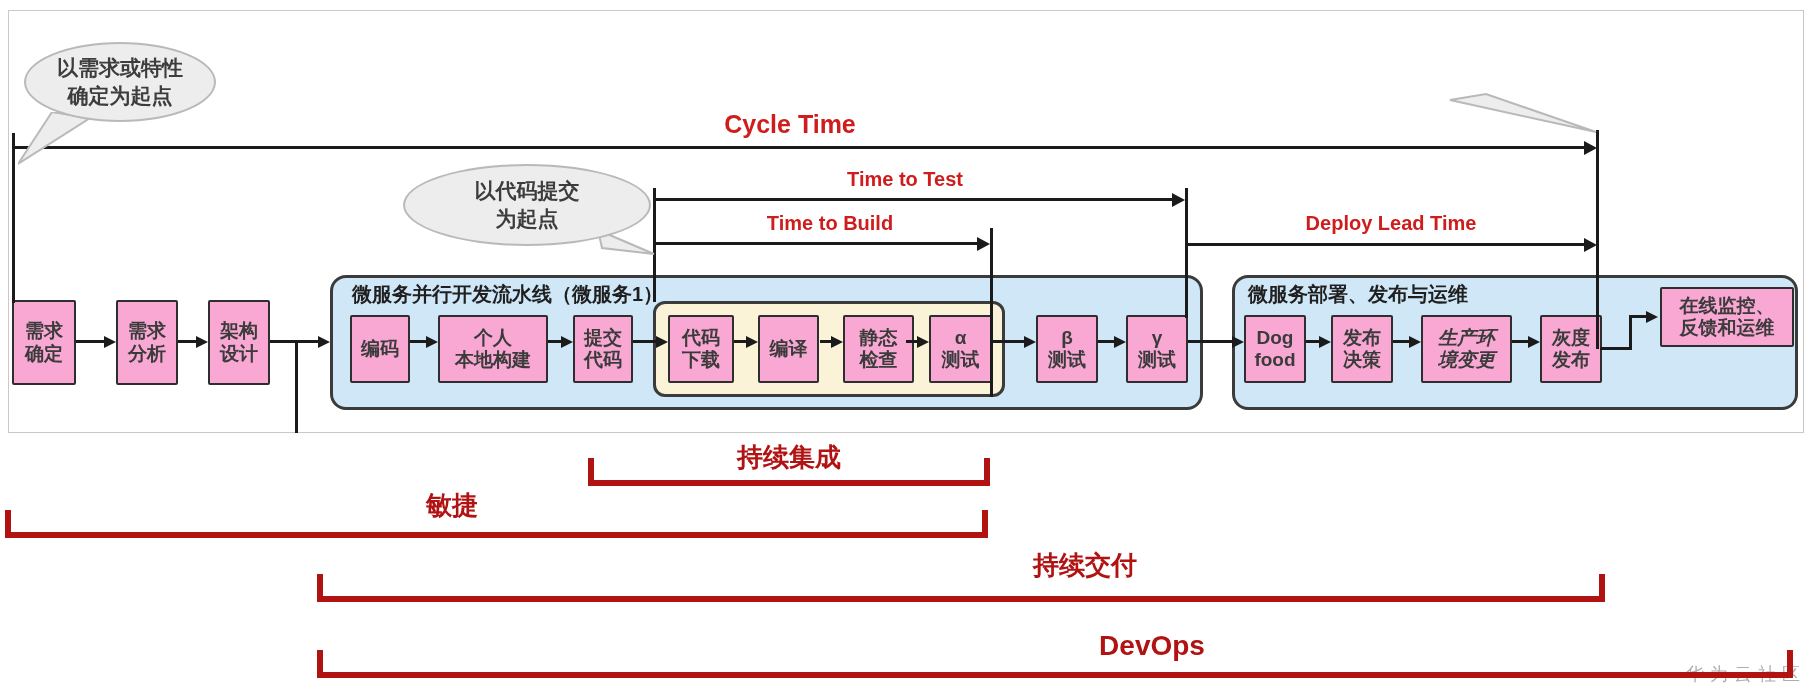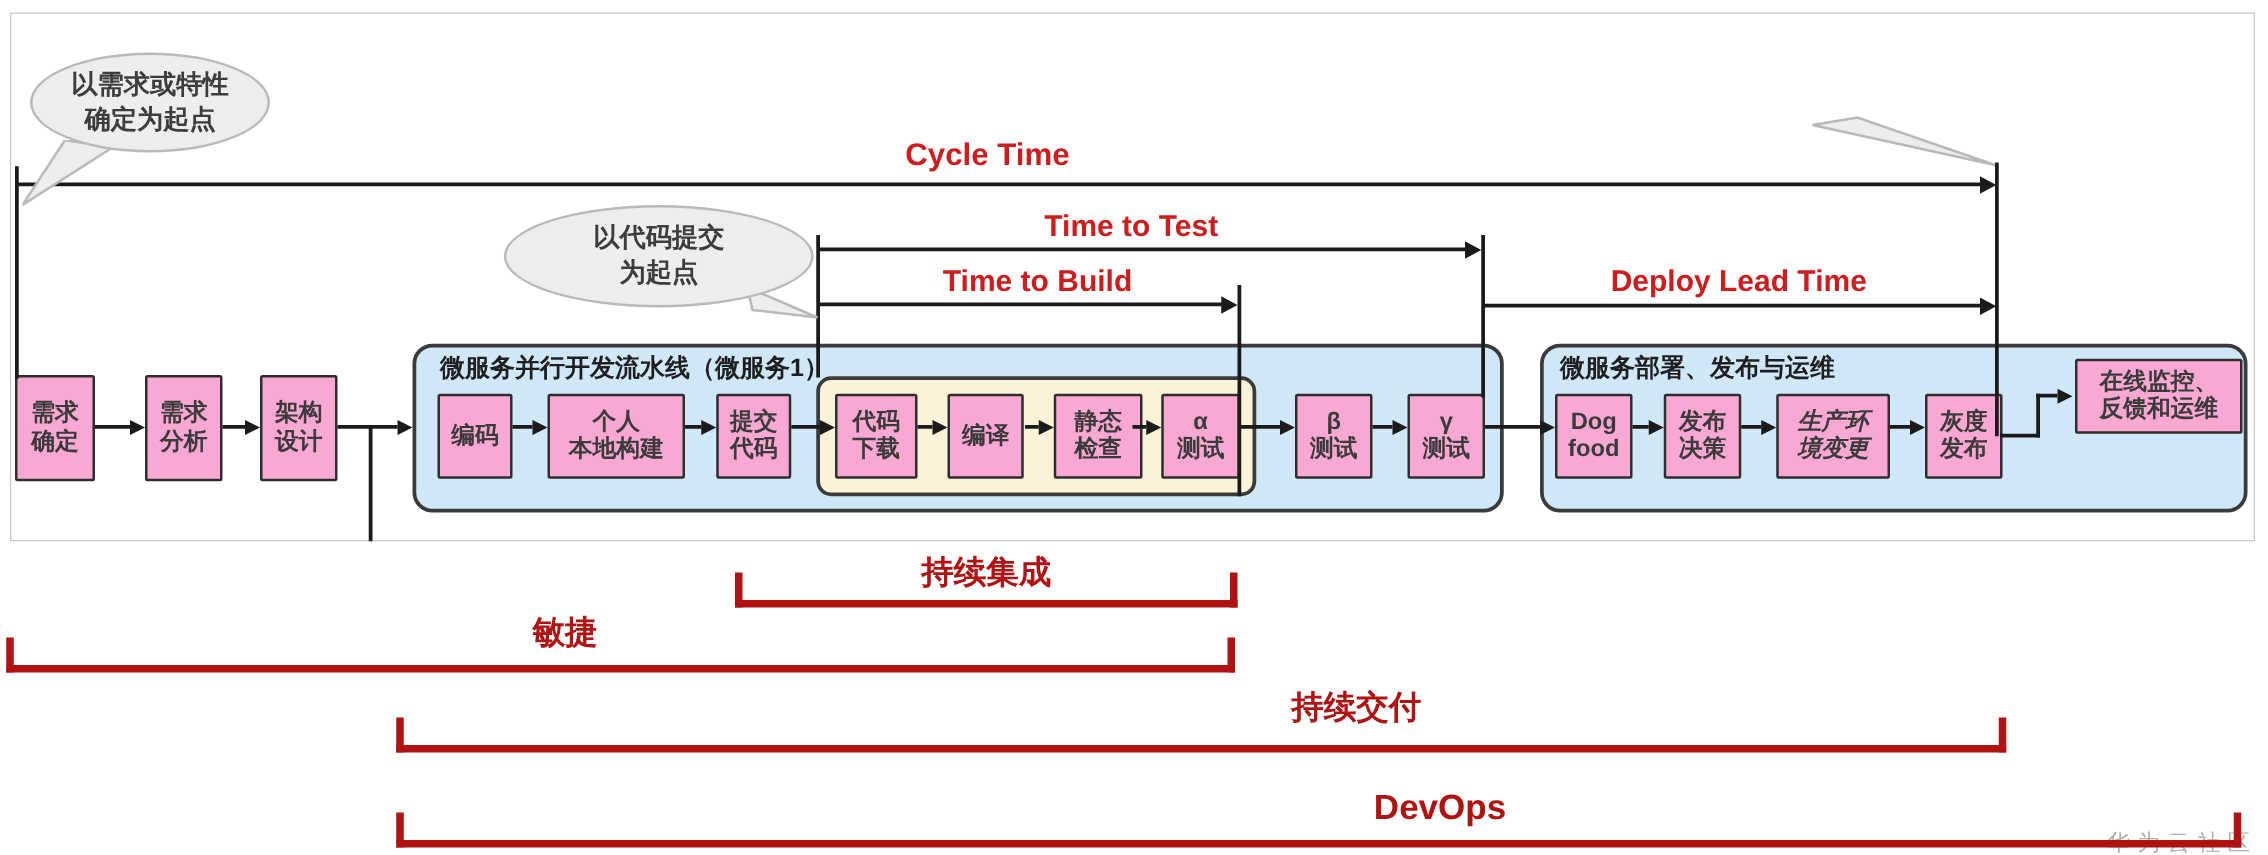--- a/index.html
+++ b/index.html
@@ -12,21 +12,21 @@
   .ctitle{position:absolute;font-size:20px;font-weight:bold;color:#1f1f1f;white-space:nowrap;}
   .box{position:absolute;background:#f9a8d4;border:2px solid #2e2e2e;border-radius:2px;box-sizing:border-box;
        display:flex;align-items:center;justify-content:center;text-align:center;
        font-size:19px;font-weight:600;color:#3b3b3b;line-height:1.18;white-space:pre-line;}
   .hline{position:absolute;height:3px;background:#1b1b1b;}
   .vline{position:absolute;width:3px;background:#1b1b1b;}
   .ah{position:absolute;width:0;height:0;border-top:6px solid transparent;border-bottom:6px solid transparent;
       border-left:12px solid #1b1b1b;}
   .ah2{position:absolute;width:0;height:0;border-top:7px solid transparent;border-bottom:7px solid transparent;
       border-left:13px solid #1b1b1b;}
-  .tlabel{position:absolute;color:#cf1c1c;font-weight:bold;font-size:24px;white-space:nowrap;transform:translateX(-50%);}
+  .tlabel{position:absolute;color:#cf1c1c;font-weight:bold;font-size:20px;white-space:nowrap;transform:translateX(-50%);}
   .bubble{position:absolute;background:#ededed;border:2px solid #b9b9b9;border-radius:50%;
           display:flex;align-items:center;justify-content:center;text-align:center;
           font-size:21px;font-weight:bold;color:#3d3d3d;line-height:1.35;white-space:pre-line;box-sizing:border-box;}
   .tail{position:absolute;}
   .bracket{position:absolute;height:22px;border-left:6px solid #b11313;border-right:6px solid #b11313;
            border-bottom:6px solid #b11313;box-sizing:content-box;}
   .blabel{position:absolute;color:#b11313;font-weight:bold;font-size:26px;white-space:nowrap;transform:translateX(-50%);}
   .watermark{position:absolute;color:#adadad;font-size:18px;letter-spacing:6px;white-space:nowrap;}
 </style>
 </head>

